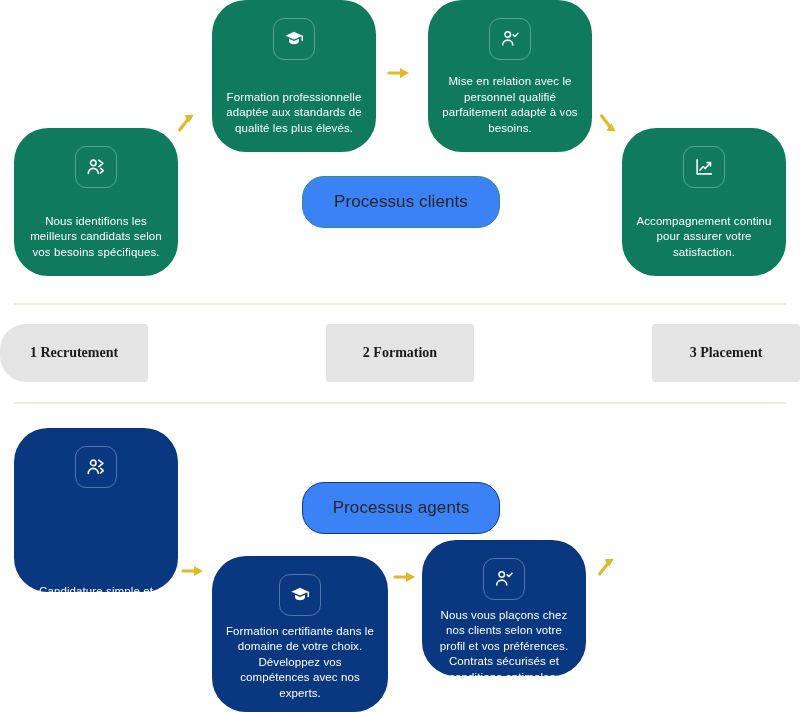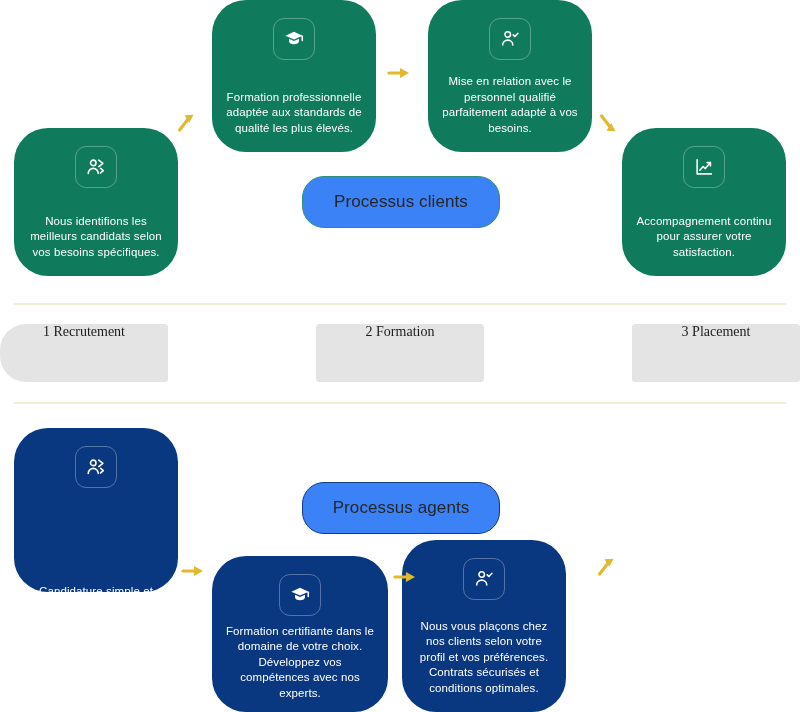--- a/index.html
+++ b/index.html
@@ -118,29 +118,29 @@
   .band {
     position: absolute;
     left: 0;
     top: 324px;
     width: 800px;
     height: 58px;
     display: flex;
     justify-content: space-between;
   }
   .step {
-    width: 168px;
+    width: 148px;
     height: 58px;
     background: #e4e4e4;
     border-radius: 3px;
     display: flex;
-    align-items: flex-start;
+    align-items: center;
     justify-content: center;
     font-family: "Liberation Serif", serif;
-    font-weight: normal;
+    font-weight: bold;
     font-size: 14px;
     color: #1a1a1a;
     box-sizing: border-box;
   }
   .step.first { border-top-left-radius: 26px; border-bottom-left-radius: 26px; }
   .step.last  { border-top-right-radius: 26px; border-bottom-right-radius: 26px; }
 </style>
 </head>
 <body>
 
@@ -252,21 +252,21 @@
       <svg viewBox="0 0 24 24" aria-hidden="true">
         <path class="solid" d="M12 4.2 2.6 8.4 12 12.6l9.4-4.2L12 4.2Z"></path>
         <path class="solid" d="M6.6 11.6v3.2c0 1.7 2.4 3 5.4 3s5.4-1.3 5.4-3v-3.2L12 14.1l-5.4-2.5Z"></path>
         <path d="M21 9v4.6"></path>
       </svg>
     </div>
     <div class="spacer"></div>
     <div class="card-text">Formation certifiante dans le domaine de votre choix. Développez vos compétences avec nos experts.</div>
   </div>
 
-  <div class="card blue" style="left:402px; top:540px; width:164px; height:172px;">
+  <div class="card blue" style="left:422px; top:540px; width:164px; height:136px;">
     <div class="icon-box">
       <svg viewBox="0 0 24 24" aria-hidden="true">
         <circle cx="9.5" cy="7" r="3"></circle>
         <path d="M4 18.5c0-3 2.5-5.3 5.5-5.3s5.5 2.3 5.5 5.3"></path>
         <path d="M15.5 7.5l1.8 1.8 3.4-3.6"></path>
       </svg>
     </div>
     <div class="spacer"></div>
     <div class="card-text">Nous vous plaçons chez nos clients selon votre profil et vos préférences. Contrats sécurisés et conditions optimales.</div>
   </div>

